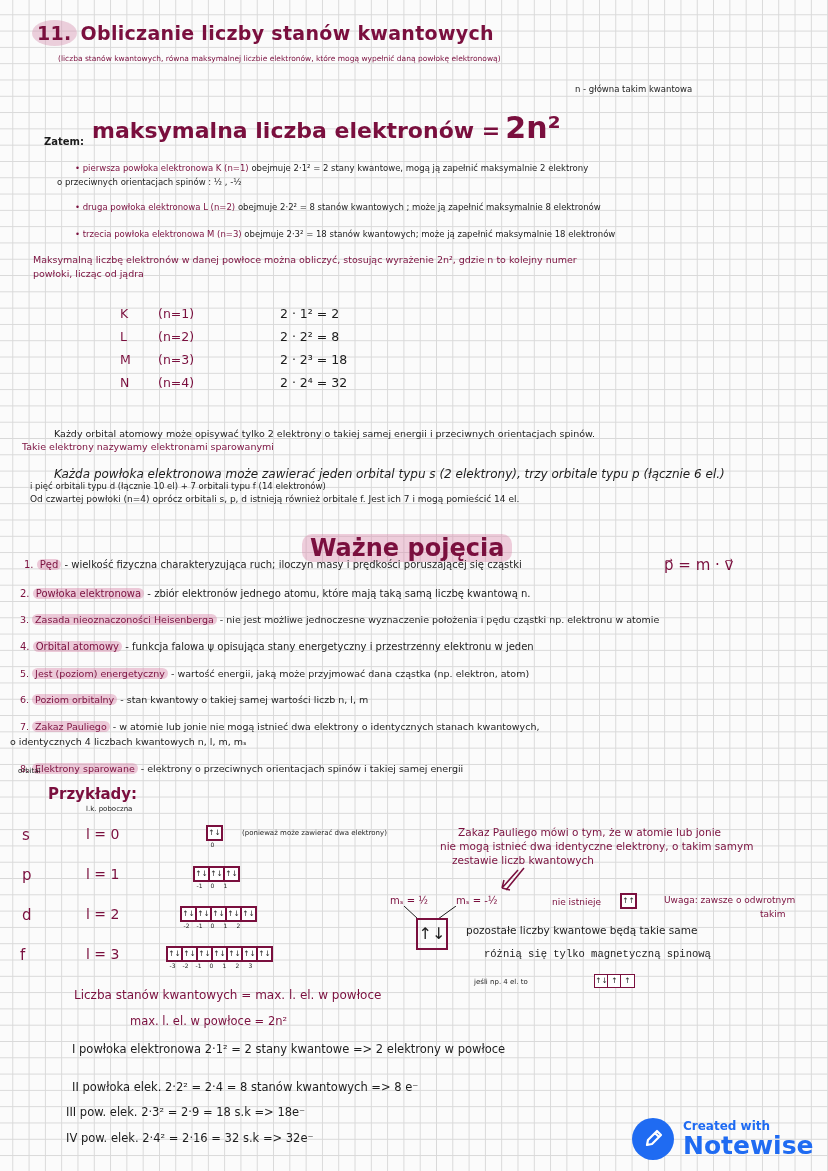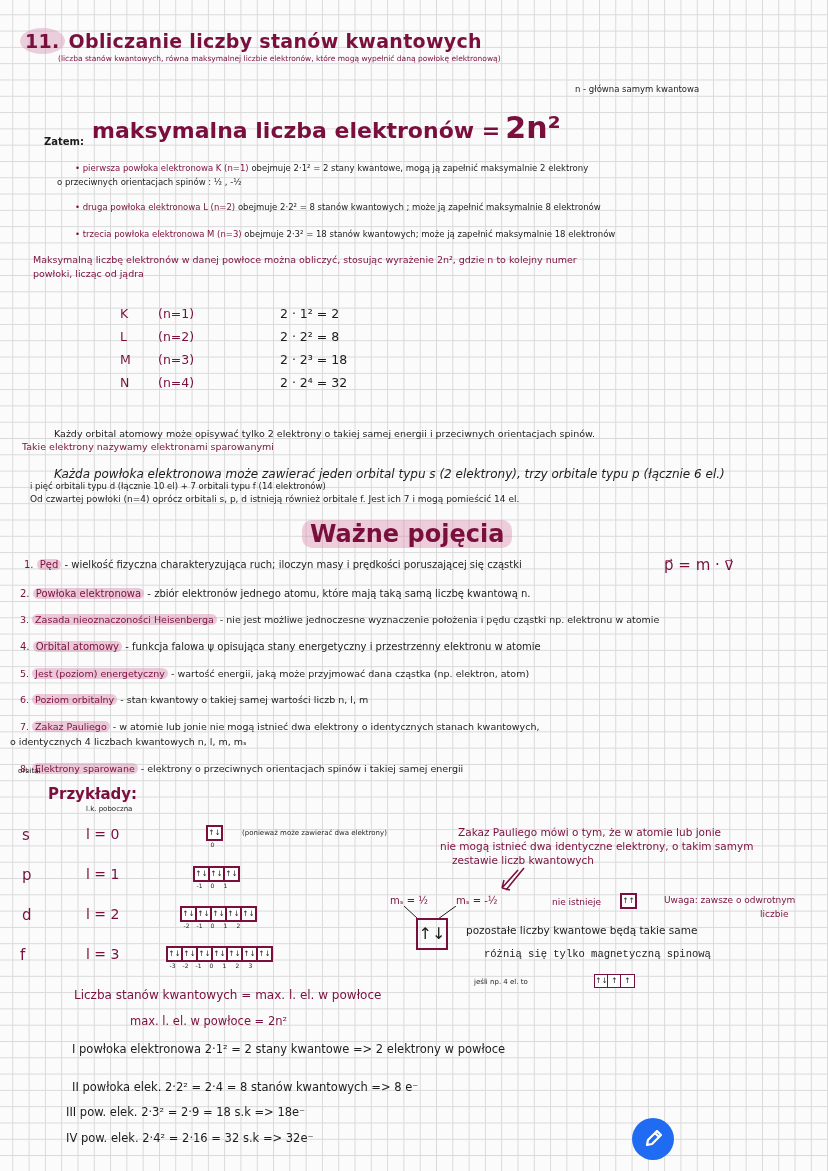--- a/index.html
+++ b/index.html
@@ -33,29 +33,29 @@
   .idx span{width:13px;text-align:center;}
   .bigbox{width:28px;height:28px;border:2px solid #7a0f3e;font-size:16px;line-height:28px;text-align:center;color:#1c1c1c;}
   .logo{display:flex;align-items:center;}
   .logo-circle{width:42px;height:42px;border-radius:50%;background:#1f6bf2;display:flex;align-items:center;justify-content:center;}
   .logo-text1{font-size:12px;font-weight:bold;color:#1f6bf2;line-height:13px;}
   .logo-text2{font-size:25px;font-weight:bold;color:#1f6bf2;line-height:25px;}
 </style>
 </head>
 <body>
 
-<div class="abs t-title" style="left:20px;top:20px;margin-top:8px;">
+<div class="abs t-title" style="left:32px;top:20px;">
   <span class="num-badge">11.</span><span>Obliczanie liczby stanów kwantowych</span>
 </div>
 <div class="abs small wine" style="left:58px;top:54px;font-size:7.5px;">(liczba stanów kwantowych, równa maksymalnej liczbie elektronów, które mogą wypełnić daną powłokę elektronową)</div>
 <div class="abs" style="left:92px;top:78px;margin-top:32px;">
   <span class="big">maksymalna liczba elektronów =</span>
   <span class="formula">2n²</span>
 </div>
-<div class="abs small dark" style="left:575px;top:84px;">n - główna samym kwantowa</div>
+<div class="abs small dark" style="left:575px;top:84px;">n - główna takim kwantowa</div>
 
 <div class="abs body dark" style="left:44px;top:136px;font-weight:bold;">Zatem:</div>
 
 <div class="abs small" style="left:75px;top:163px;">
   <span class="wine">• pierwsza powłoka elektronowa K (n=1)</span>
   <span class="dark">obejmuje 2·1² = 2 stany kwantowe, mogą ją zapełnić maksymalnie 2 elektrony</span>
 </div>
 <div class="abs small dark" style="left:57px;top:177px;">o przeciwnych orientacjach spinów : ½ , -½</div>
 
 <div class="abs small" style="left:75px;top:202px;">
@@ -93,21 +93,21 @@
     <span class="mid dark">2 · 2⁴ = 32</span>
   </div>
 </div>
 
 <div class="abs dark" style="left:54px;top:428px;font-size:9.5px;">Każdy orbital atomowy może opisywać tylko 2 elektrony o takiej samej energii i przeciwnych orientacjach spinów.</div>
 <div class="abs wine" style="left:22px;top:441px;font-size:9.5px;">Takie elektrony nazywamy elektronami sparowanymi</div>
 <div class="abs dark" style="left:54px;top:467px;font-size:12px;font-style:italic;">Każda powłoka elektronowa może zawierać jeden orbital typu s (2 elektrony), trzy orbitale typu p (łącznie 6 el.)</div>
 <div class="abs dark" style="left:30px;top:481px;font-size:8.5px;">i pięć orbitali typu d (łącznie 10 el) + 7 orbitali typu f (14 elektronów)</div>
 <div class="abs dark" style="left:30px;top:494px;font-size:9px;">Od czwartej powłoki (n=4) oprócz orbitali s, p, d istnieją również orbitale f. Jest ich 7 i mogą pomieścić 14 el.</div>
 
-<div class="abs sec-head" style="left:302px;top:520px;">Ważne pojęcia</div>
+<div class="abs sec-head" style="left:302px;top:534px;">Ważne pojęcia</div>
 
 <div class="abs" style="left:24px;top:559px;font-size:10px;">
   <span class="wine">1.</span>
   <span class="wine hl">Pęd</span>
   <span class="dark">- wielkość fizyczna charakteryzująca ruch; iloczyn masy i prędkości poruszającej się cząstki</span>
 </div>
 <div class="abs wine" style="left:664px;top:556px;font-size:15px;">p⃗ = m · v⃗</div>
 
 <div class="abs" style="left:20px;top:588px;font-size:10px;">
   <span class="wine">2.</span>
@@ -117,21 +117,21 @@
 
 <div class="abs" style="left:20px;top:614px;font-size:9.5px;">
   <span class="wine">3.</span>
   <span class="wine hl">Zasada nieoznaczoności Heisenberga</span>
   <span class="dark">- nie jest możliwe jednoczesne wyznaczenie położenia i pędu cząstki np. elektronu w atomie</span>
 </div>
 
 <div class="abs" style="left:20px;top:641px;font-size:10px;">
   <span class="wine">4.</span>
   <span class="wine hl">Orbital atomowy</span>
-  <span class="dark">- funkcja falowa ψ opisująca stany energetyczny i przestrzenny elektronu w atomie</span>
+  <span class="dark">- funkcja falowa ψ opisująca stany energetyczny i przestrzenny elektronu w jeden</span>
 </div>
 
 <div class="abs" style="left:20px;top:668px;font-size:9.5px;">
   <span class="wine">5.</span>
   <span class="wine hl">Jest (poziom) energetyczny</span>
   <span class="dark">- wartość energii, jaką może przyjmować dana cząstka (np. elektron, atom)</span>
 </div>
 
 <div class="abs" style="left:20px;top:694px;font-size:9.5px;">
   <span class="wine">6.</span>
@@ -233,21 +233,21 @@
 </svg>
 <div class="abs wine" style="left:390px;top:895px;font-size:10px;">mₛ = ½</div>
 <div class="abs wine" style="left:456px;top:895px;font-size:10px;">mₛ = -½</div>
 <svg class="abs" style="left:400px;top:906px;" width="60" height="14">
   <path d="M4 0 L18 13 M56 0 L38 13" stroke="#1c1c1c" stroke-width="1" fill="none"></path>
 </svg>
 <div class="abs bigbox" style="left:416px;top:918px;">↑↓</div>
 <div class="abs wine" style="left:552px;top:897px;font-size:9px;">nie istnieje</div>
 <div class="abs box" style="left:620px;top:893px;">↑↑</div>
 <div class="abs wine" style="left:664px;top:895px;font-size:9px;">Uwaga: zawsze o odwrotnym</div>
-<div class="abs wine" style="left:760px;top:909px;font-size:9px;">liczbie</div>
+<div class="abs wine" style="left:760px;top:909px;font-size:9px;">takim</div>
 <div class="abs dark" style="left:466px;top:924px;font-size:10.5px;">pozostałe liczby kwantowe będą takie same</div>
 <div class="abs dark" style="left:484px;top:948px;font-size:10.5px;font-family:Liberation Mono, monospace;">różnią się tylko magnetyczną spinową</div>
 <div class="abs dark xs" style="left:474px;top:978px;">jeśli np. 4 el. to</div>
 <div class="abs boxes" style="left:594px;top:974px;">
   <div class="box" style="border-width:1px;">↑↓</div>
   <div class="box" style="border-width:1px;">↑</div>
   <div class="box" style="border-width:1px;">↑</div>
 </div>
 
 <div class="abs wine" style="left:74px;top:988px;font-size:12px;">Liczba stanów kwantowych = max. l. el. w powłoce</div>
@@ -256,13 +256,17 @@
 <div class="abs dark" style="left:72px;top:1080px;font-size:11.5px;">II powłoka elek. 2·2² = 2·4 = 8  stanów kwantowych =&gt; 8 e⁻</div>
 <div class="abs dark" style="left:66px;top:1105px;font-size:11.5px;">III pow. elek.  2·3² = 2·9 = 18 s.k =&gt; 18e⁻</div>
 <div class="abs dark" style="left:66px;top:1131px;font-size:11.5px;">IV pow. elek.  2·4² = 2·16 = 32 s.k =&gt; 32e⁻</div>
 
 <div class="abs logo" style="left:632px;top:1118px;">
   <div class="logo-circle">
     <svg width="22" height="22" viewBox="0 0 22 22">
       <path d="M5 17 L6 12 L15 3 L19 7 L10 16 Z M13 5 L17 9" stroke="#fff" stroke-width="2.2" fill="none" stroke-linejoin="round"></path>
     </svg>
   </div>
+  <div style="margin-left:9px;">
+    <div class="logo-text1">Created with</div>
+    <div class="logo-text2">Notewise</div>
+  </div>
 </div>
 
 </body></html>

